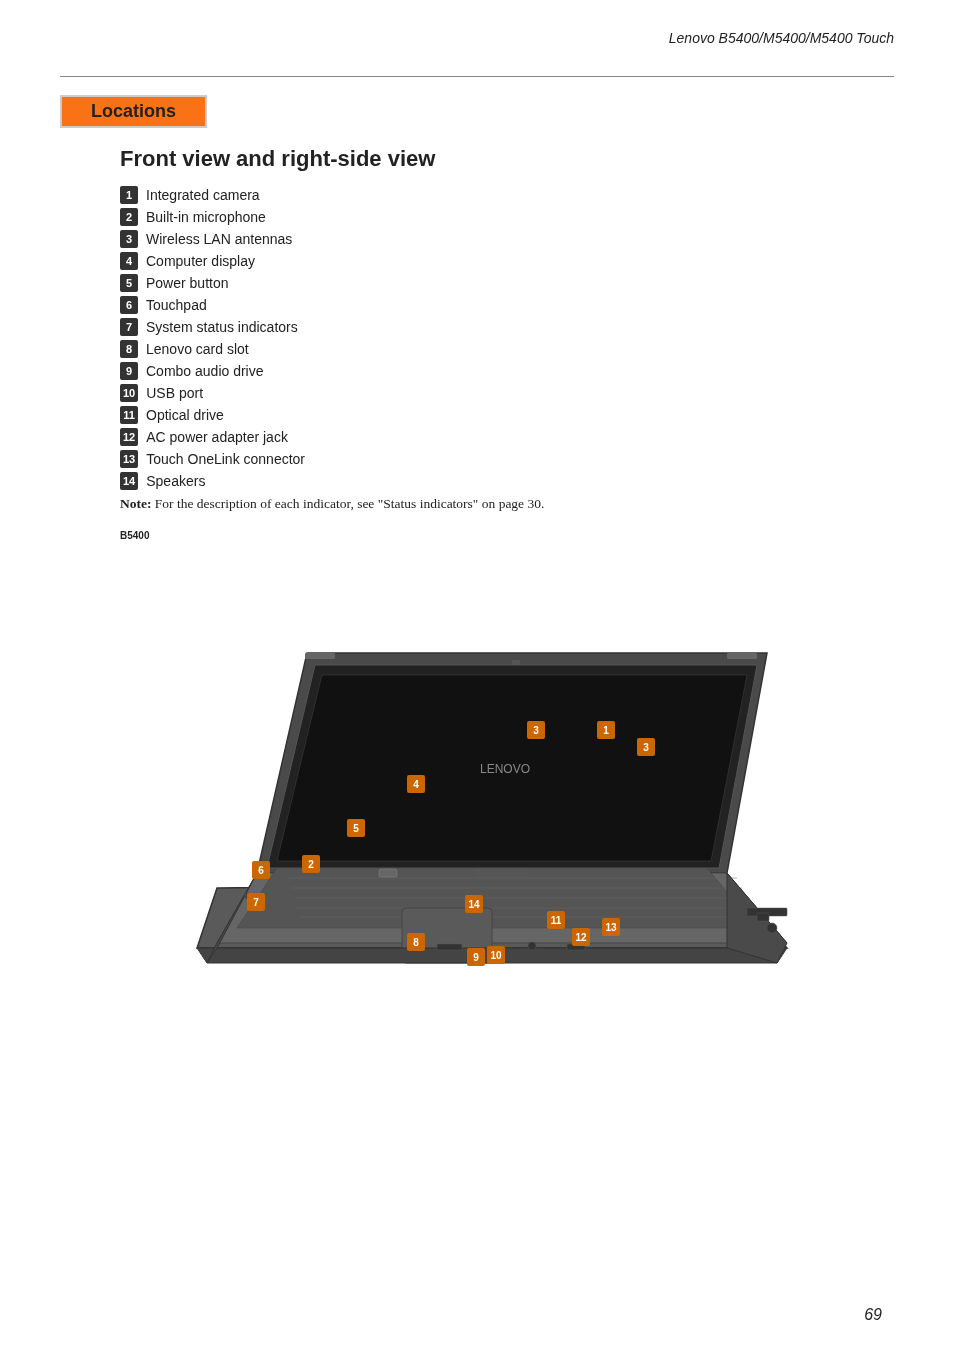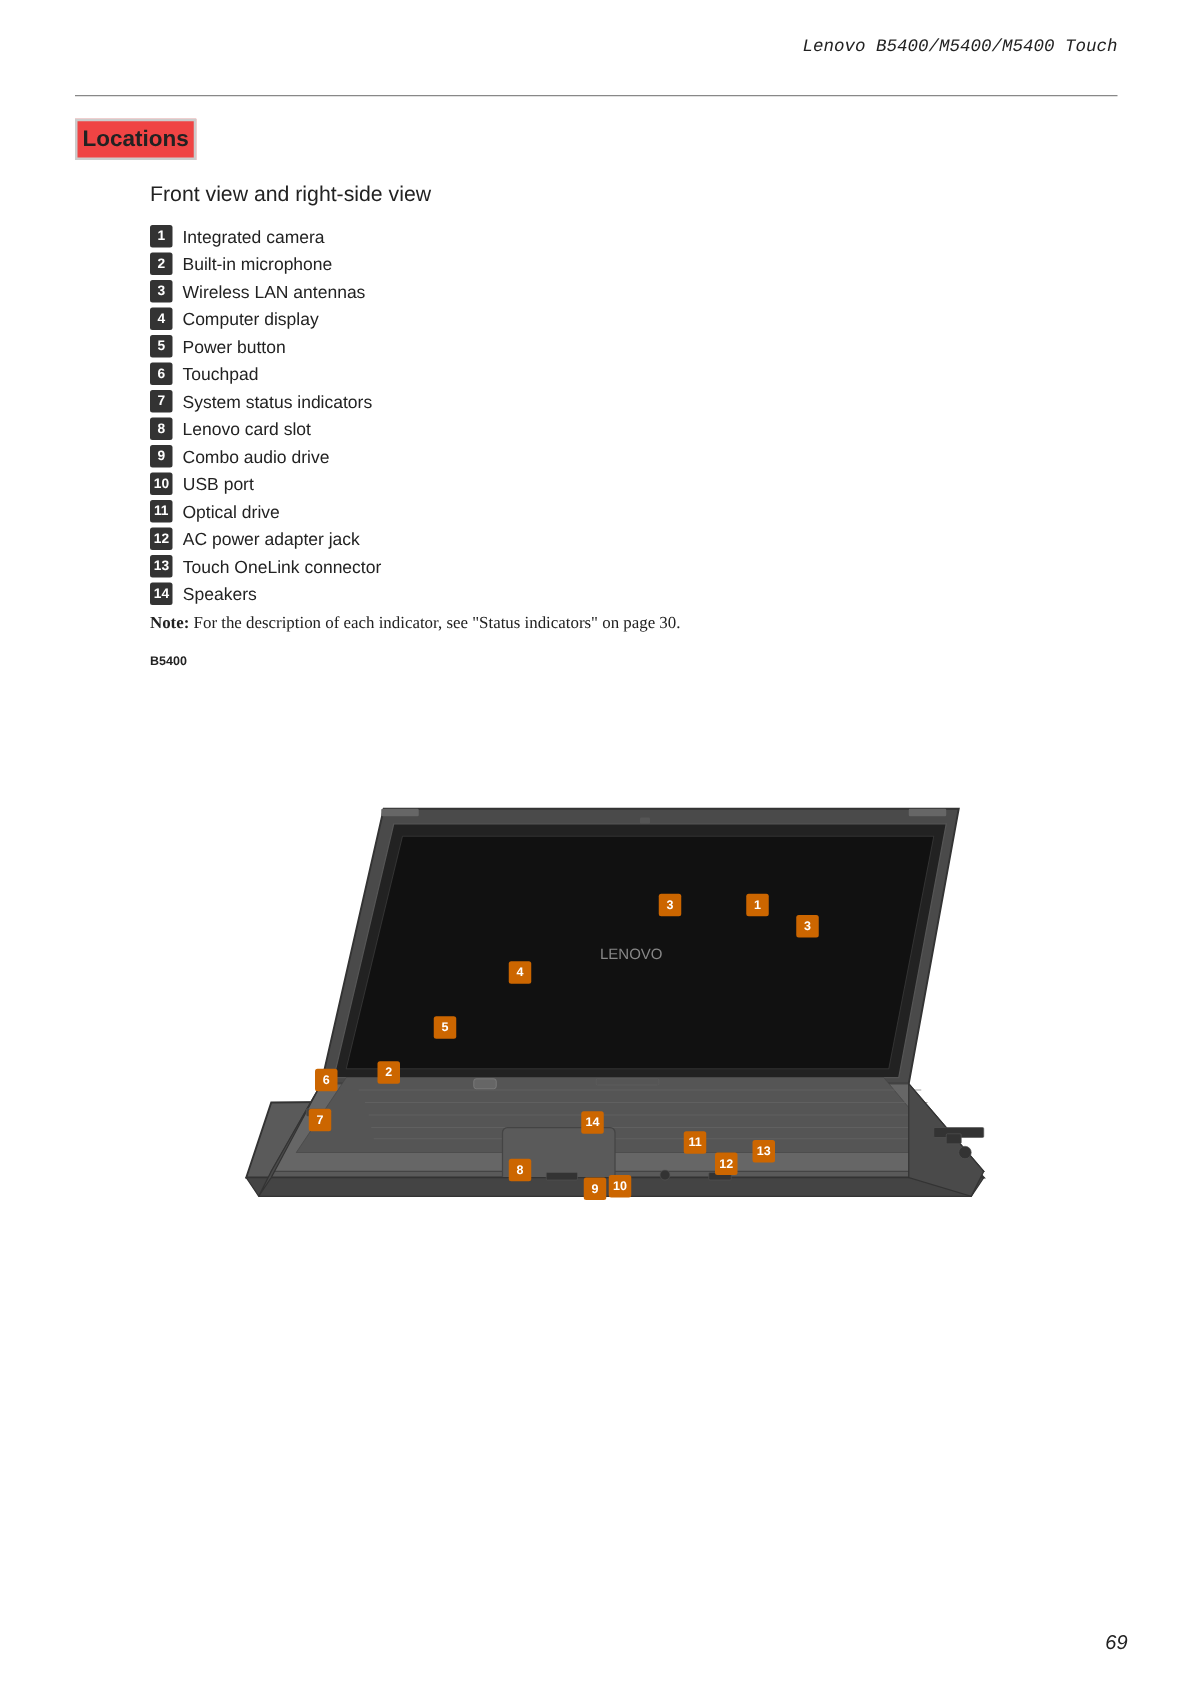--- a/index.html
+++ b/index.html
@@ -12,42 +12,41 @@
       position: relative;
       padding: 30px 60px 60px 60px;
     }
 
     .page-header {
       text-align: right;
       font-style: italic;
       font-size: 14px;
       color: #222;
       margin-bottom: 30px;
-      font-family: Liberation Mono, monospace;
     }
 
     .section-box {
       border: 2px solid #ccc;
-      background: #ef4444;
+      background: #f97316;
       display: inline-block;
-      padding: 4px 4px;
+      padding: 4px 29px;
       font-size: 18px;
       font-weight: bold;
       margin-bottom: 18px;
     }
 
     .divider {
       border: none;
       border-top: 1px solid #888;
       margin-bottom: 18px;
     }
 
     .subsection-title {
-      font-size: 17px;
-      font-weight: normal;
+      font-size: 22px;
+      font-weight: bold;
       margin-bottom: 14px;
       margin-left: 60px;
     }
 
     .item-list {
       list-style: none;
       margin-left: 60px;
       margin-bottom: 6px;
     }
 
@@ -116,21 +115,21 @@
       color: #fff;
       font-size: 10px;
       font-weight: bold;
       border-radius: 2px;
       padding: 0 3px;
     }
 
     .page-number {
       position: absolute;
       bottom: 30px;
-      right: 52px;
+      right: 72px;
       font-style: italic;
       font-size: 16px;
       margin-top: 16px;
     }
   </style>
 </head>
 <body>
 
 
 

